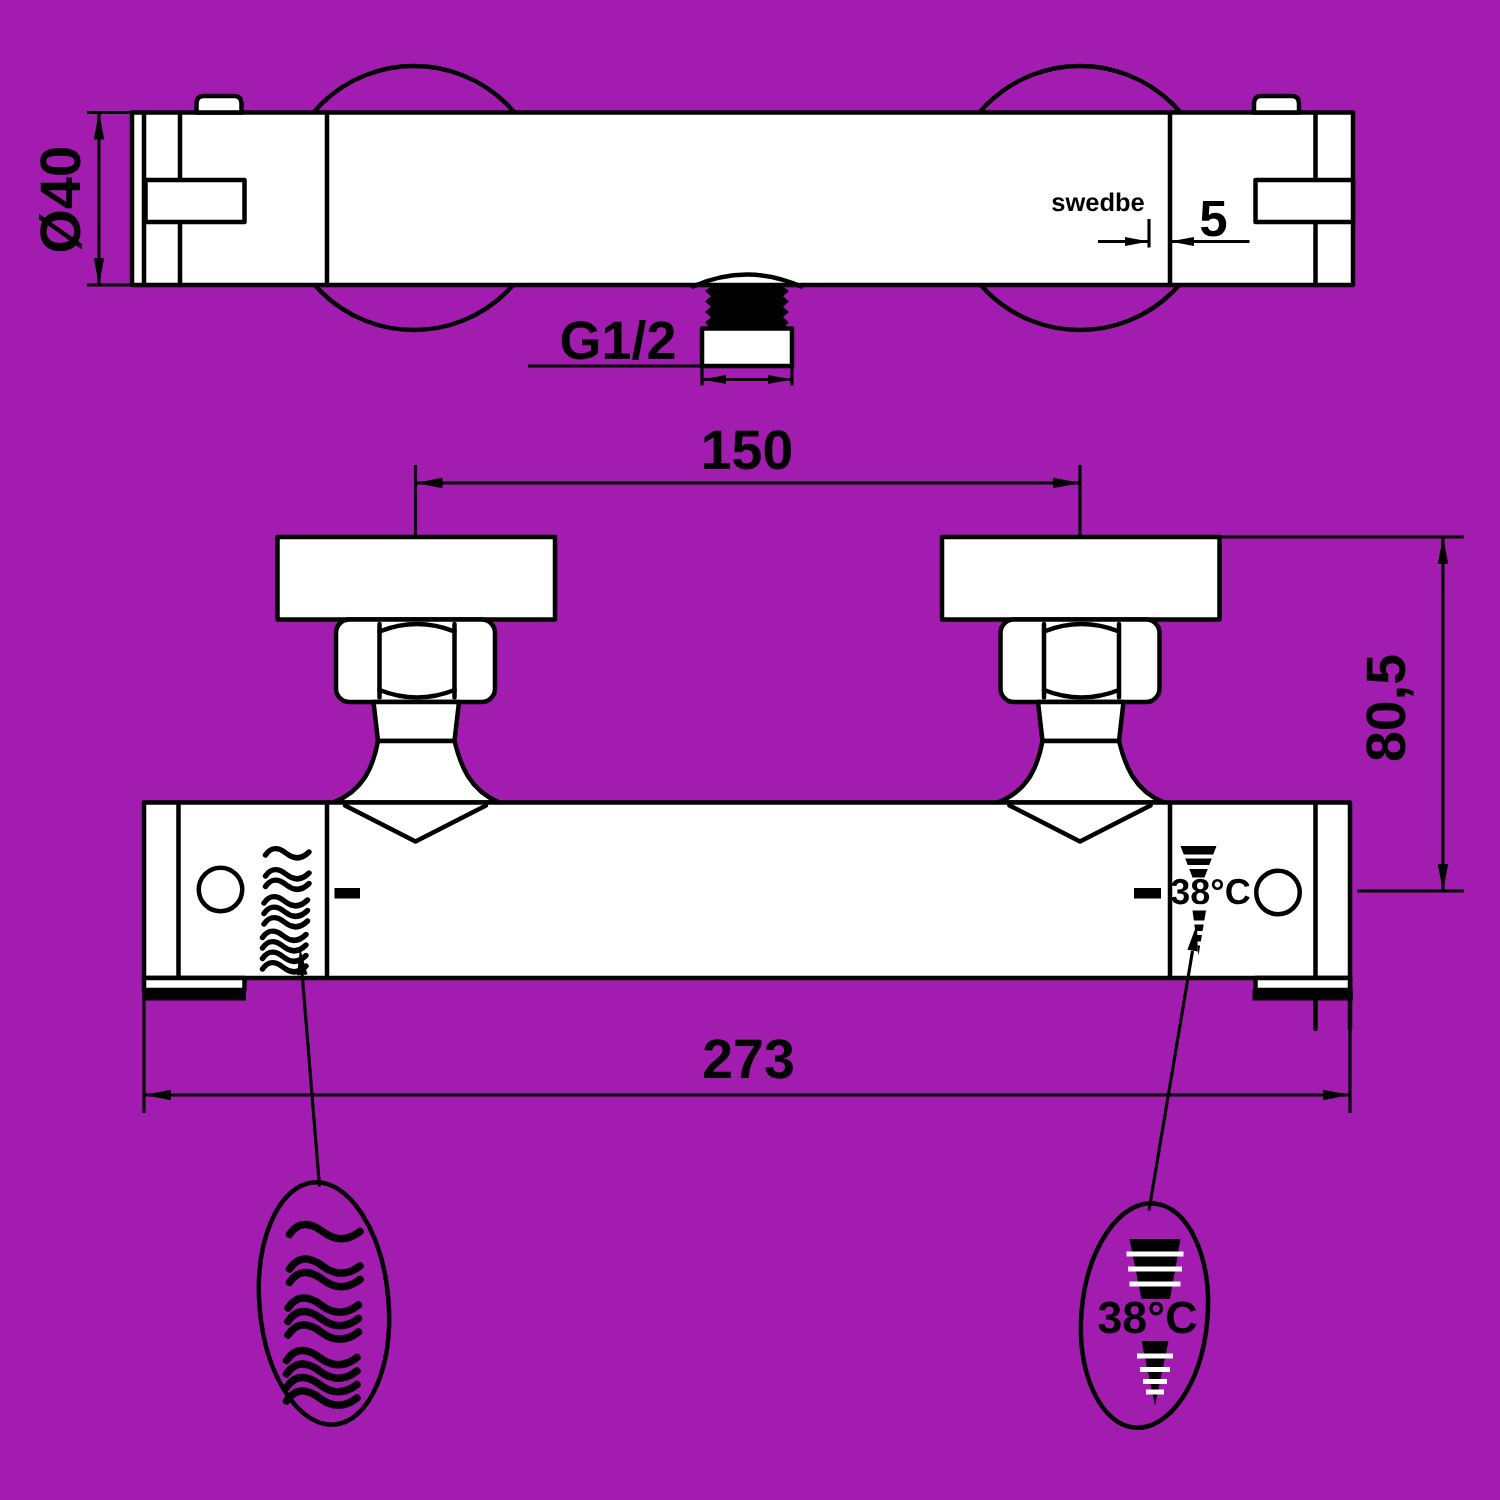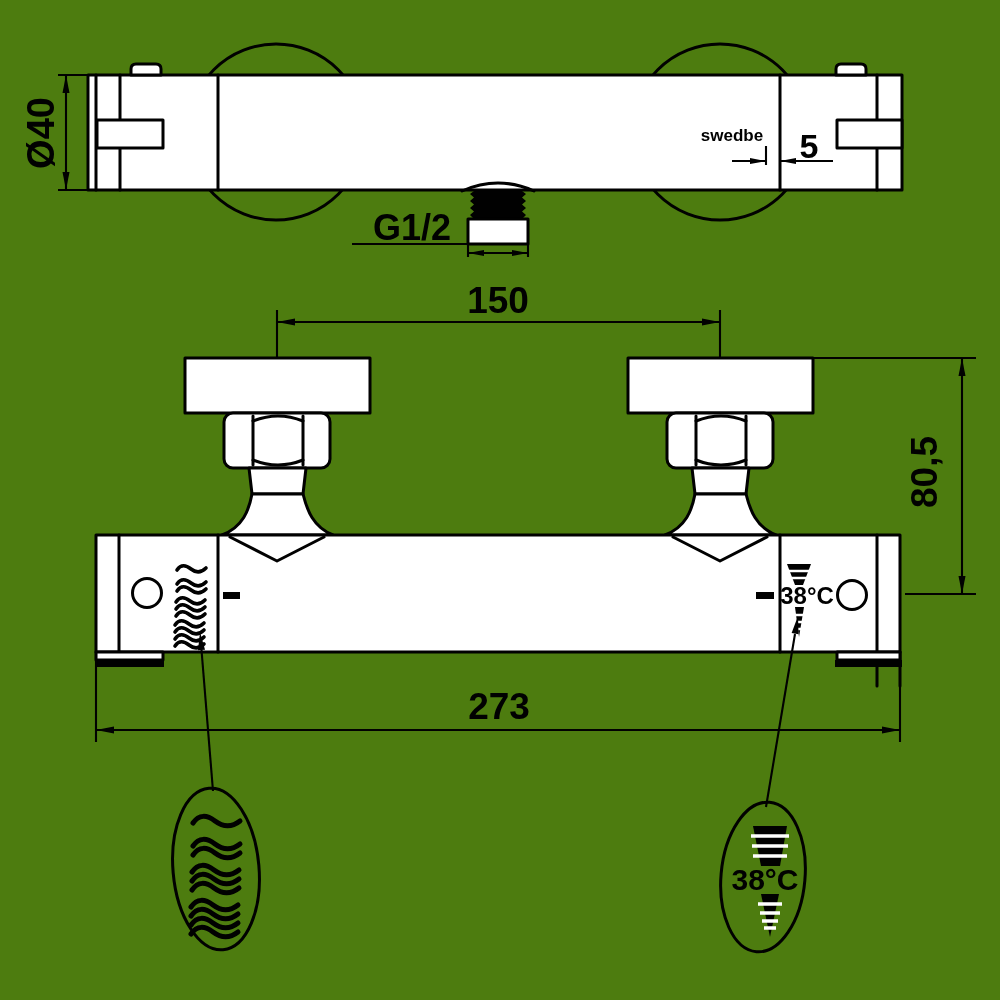--- a/index.html
+++ b/index.html
@@ -1,16 +1,16 @@
 <!DOCTYPE html>
 <html><head>
 <meta charset="utf-8">
 <style>
   html,body{margin:0;padding:0;background:#ffffff;}
-  .page{width:1000px;height:1000px;background:#4d7c0f;position:relative;overflow:hidden;}
+  .page{width:1000px;height:1000px;background:#a21caf;position:relative;overflow:hidden;}
   svg{display:block;}
   text{font-family:"Liberation Sans","DejaVu Sans",sans-serif;font-weight:bold;fill:#010101;}
   .ol{stroke:#010101;stroke-width:3;fill:none;stroke-linecap:round;stroke-linejoin:round;}
   .olw{stroke:#010101;stroke-width:3;fill:#ffffff;stroke-linejoin:round;}
   .thin{stroke:#010101;stroke-width:2.1;fill:none;}
   .fillb{fill:#010101;stroke:none;}
   .wave{stroke:#010101;stroke-width:3.6;fill:none;stroke-linecap:round;}
   .waveL{stroke:#010101;stroke-width:5;fill:none;stroke-linecap:round;}
   .gapS{stroke:#ffffff;stroke-width:2.6;fill:none;}
   .gapL{stroke:#ffffff;stroke-width:3.4;fill:none;}

